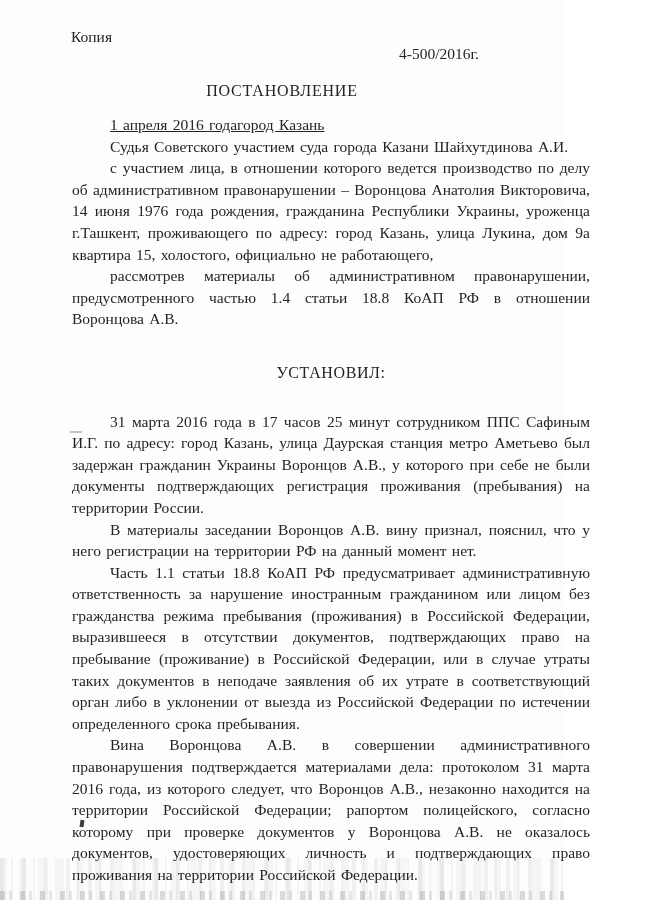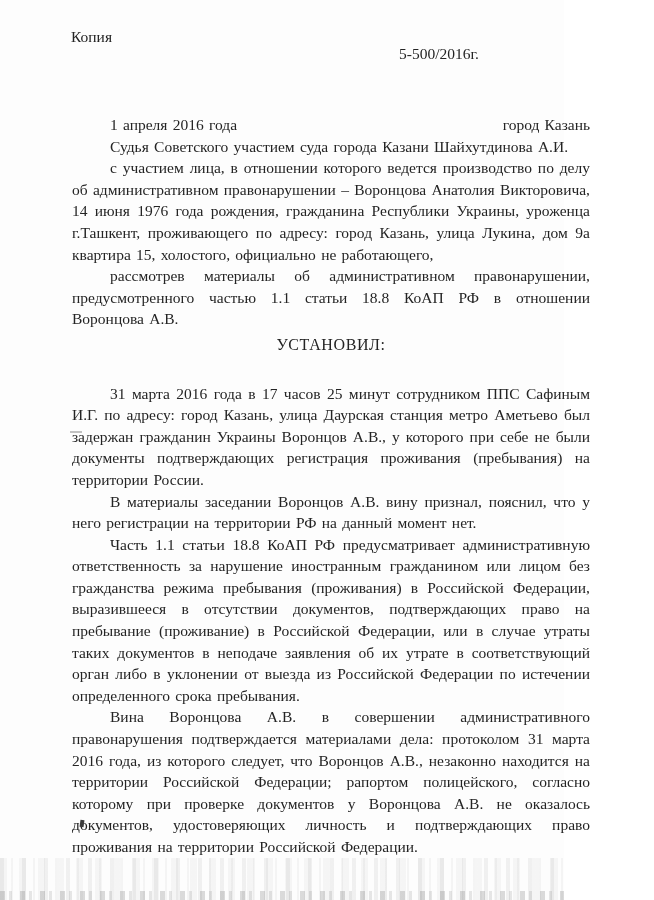--- a/index.html
+++ b/index.html
@@ -40,30 +40,30 @@
     left: 72px; top: 114px;
     width: 518px;
     font-size: 15.5px;
     line-height: 21.6px;
     text-align: justify;
     text-align-last: left;
     word-spacing: 0.09em;
   }
   .date-place {
     display: flex;
-    justify-content: space-between;
+    text-decoration: underline;
   }
   .date-place .date { padding-left: 38px; }
   .date-place .city { }
   .p {
     margin: 0;
     text-indent: 38px;
   }
   .section-title {
-    margin: 4px 0 27px 0;
+    margin: 32px 0 27px 0;
     text-align: center;
     text-align-last: center;
     font-size: 16px;
     font-weight: normal;
     letter-spacing: 0.6px;
     text-indent: 0;
   }
   
   .scan-band {
     position: absolute;
@@ -94,32 +94,33 @@
     background: #3c3c3c;
     transform: rotate(8deg);
   }
 </style>
 </head>
 <body>
 
 <div class="page">
 
   <div class="copy-label">Копия</div>
-  <div class="case-number">5-500/2016г.</div>
+  <div class="case-number">4-500/2016г.</div>
+  <h1 class="doc-title">ПОСТАНОВЛЕНИЕ</h1>
 
   <div class="content">
 
     <div class="date-place">
       <span class="date">1 апреля 2016 года</span>
       <span class="city">город Казань</span>
     </div>
 
     <p class="p">Судья Советского участием суда города Казани Шайхутдинова А.И.</p>
     <p class="p">с участием лица, в отношении которого ведется производство по делу об административном правонарушении – Воронцова Анатолия Викторовича, 14 июня 1976 года рождения, гражданина Республики Украины, уроженца г.Ташкент, проживающего по адресу: город Казань, улица Лукина, дом 9а квартира 15, холостого, официально не работающего,</p>
-    <p class="p">рассмотрев материалы об административном правонарушении, предусмотренного частью 1.1 статьи 18.8 КоАП РФ в отношении Воронцова А.В.</p>
+    <p class="p">рассмотрев материалы об административном правонарушении, предусмотренного частью 1.4 статьи 18.8 КоАП РФ в отношении Воронцова А.В.</p>
 
     <h2 class="section-title">УСТАНОВИЛ:</h2>
 
     <p class="p">31 марта 2016 года в 17 часов 25 минут сотрудником ППС Сафиным И.Г. по адресу: город Казань, улица Даурская станция метро Аметьево был задержан гражданин Украины Воронцов А.В., у которого при себе не были документы подтверждающих регистрация проживания (пребывания) на территории России.</p>
     <p class="p">В материалы заседании Воронцов А.В. вину признал, пояснил, что у него регистрации на территории РФ на данный момент нет.</p>
     <p class="p">Часть 1.1 статьи 18.8 КоАП РФ предусматривает административную ответственность за нарушение иностранным гражданином или лицом без гражданства режима пребывания (проживания) в Российской Федерации, выразившееся в отсутствии документов, подтверждающих право на пребывание (проживание) в Российской Федерации, или в случае утраты таких документов в неподаче заявления об их утрате в соответствующий орган либо в уклонении от выезда из Российской Федерации по истечении определенного срока пребывания.</p>
     <p class="p">Вина Воронцова А.В. в совершении административного правонарушения подтверждается материалами дела: протоколом 31 марта 2016 года, из которого следует, что Воронцов А.В., незаконно находится на территории Российской Федерации; рапортом полицейского, согласно которому при проверке документов у Воронцова А.В. не оказалось документов, удостоверяющих личность и подтверждающих право проживания на территории Российской Федерации.</p>
 
   </div>
 

